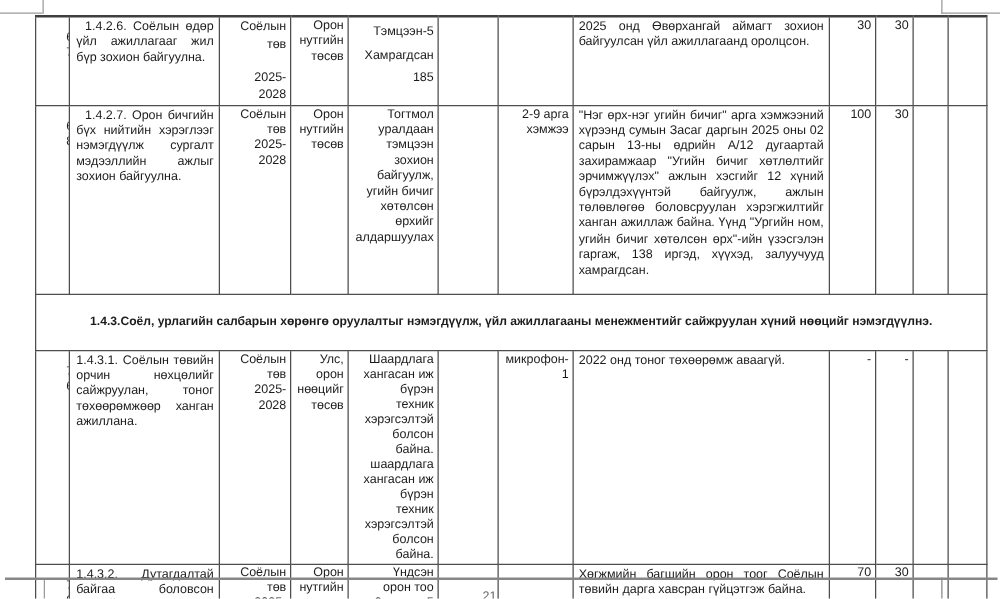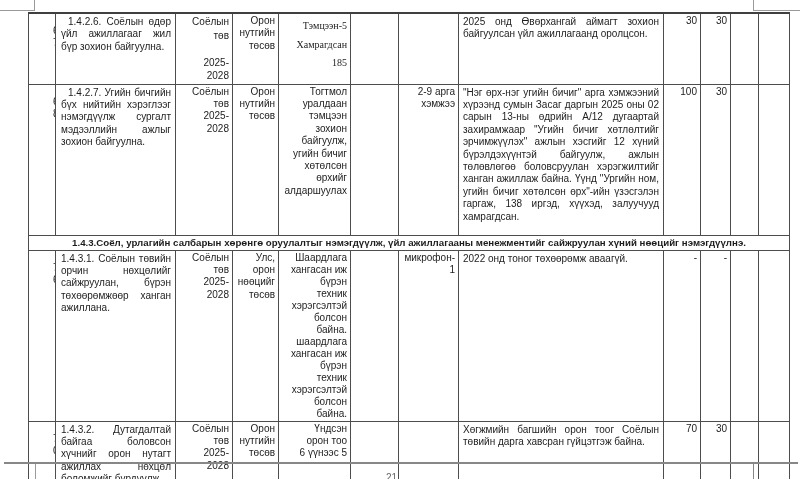--- a/index.html
+++ b/index.html
@@ -22,27 +22,27 @@
   tr.row-68 { height:151px; }
   tr.row-sect { height:13px; }
   tr.row-69 { height:169px; }
   tr.row-70 { height:50px; }
   tr.row-70 td { border-bottom:none; }
   .num { text-align:center; padding-top:11px;padding-left:24px; }
   .act { text-align:justify; padding:2px 4px 1px 5px; }
   .ind1 { text-indent:7px; }
   .ctr { text-align:right; }
   .pre { white-space:pre-line; }
-  .sp  { line-height:18.5px; padding-top:3px;font-family:Liberation Serif, serif; }
+  .sp  { line-height:18.5px; padding-top:3px; }
   .lh135 { line-height:13.5px; }
   .tight { line-height:12px; }
   .res { text-align:justify; padding:2px 4px;margin-left:44px; }
   tr.row-sect td {
     font-weight:bold; text-align:center; font-size:9.7px;
-    line-height:12px; padding:1px; white-space:nowrap;
+    line-height:12px; padding:16px; white-space:nowrap;
   }
   .cutline { position:absolute; left:4px; top:462px; width:794px; height:2px; background:#878787; }
   .mark { position:absolute; background:#9a9a9a; }
   .mark-tl-h { left:0; top:10px; width:34px; height:1px; }
   .mark-tl-v { left:34px; top:0; width:1px; height:11px; }
   .mark-tr-h { left:753px; top:10px; width:47px; height:1px; }
   .mark-tr-v { left:753px; top:0; width:1px; height:11px; }
   .mark-bl-v { left:35px; top:464px; width:1px; height:15px; }
   .mark-br-v { left:753px; top:462px; width:1px; height:17px; background:#878787; }
   .pagenum { position:absolute; left:386px; top:472px; font-size:10px; color:#666; }
@@ -92,21 +92,21 @@
       <td class="ctr pre"></td>
       <td class="res">2025 онд Өвөрхангай аймагт зохион байгуулсан үйл ажиллагаанд оролцсон.</td>
       <td class="ctr">30</td>
       <td class="ctr">30</td>
       <td></td>
       <td></td>
     </tr>
 
     <tr class="row-68">
       <td class="num">68</td>
-      <td class="act ind1">1.4.2.7. Угийн бичгийн бүх нийтийн хэрэглээг нэмэгдүүлж сургалт мэдээллийн ажлыг зохион байгуулна.</td>
+      <td class="act ind1">1.4.2.7. Орон бичгийн бүх нийтийн хэрэглээг нэмэгдүүлж сургалт мэдээллийн ажлыг зохион байгуулна.</td>
       <td class="ctr pre">Соёлын
 төв
 2025-
 2028</td>
       <td class="ctr pre">Орон
 нутгийн
 төсөв</td>
       <td class="ctr pre">Тогтмол
 уралдаан
 тэмцээн
@@ -125,21 +125,21 @@
       <td></td>
       <td></td>
     </tr>
 
     <tr class="row-sect">
       <td colspan="12">1.4.3.Соёл, урлагийн салбарын хөрөнгө оруулалтыг нэмэгдүүлж, үйл ажиллагааны менежментийг сайжруулан хүний нөөцийг нэмэгдүүлнэ.</td>
     </tr>
 
     <tr class="row-69">
       <td class="num">76</td>
-      <td class="act">1.4.3.1. Соёлын төвийн орчин нөхцөлийг сайжруулан, бүрэн төхөөрөмжөөр ханган ажиллана.</td>
+      <td class="act">1.4.3.1. Соёлын төвийн орчин нөхцөлийг сайжруулан, тоног төхөөрөмжөөр ханган ажиллана.</td>
       <td class="ctr pre">Соёлын
 төв
 2025-
 2028</td>
       <td class="ctr pre">Улс,
 орон
 нөөцийг
 төсөв</td>
       <td class="ctr pre tight">Шаардлага
 хангасан иж

